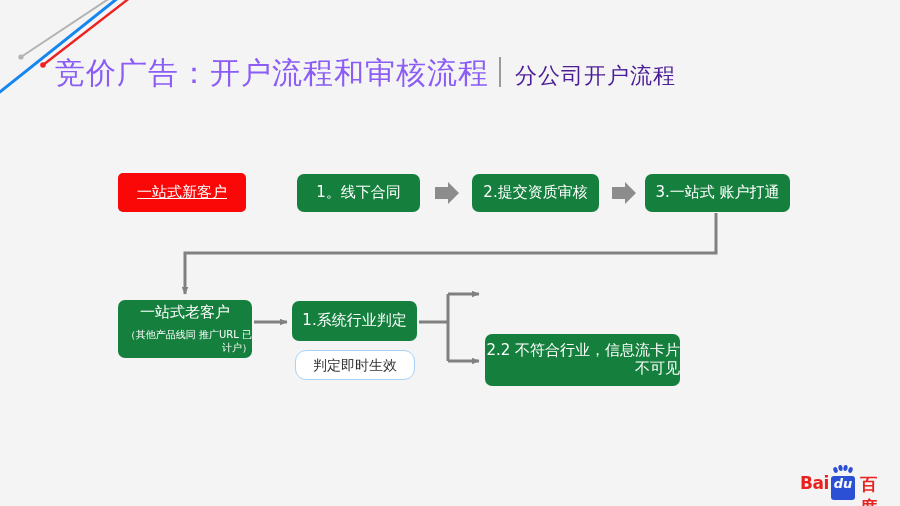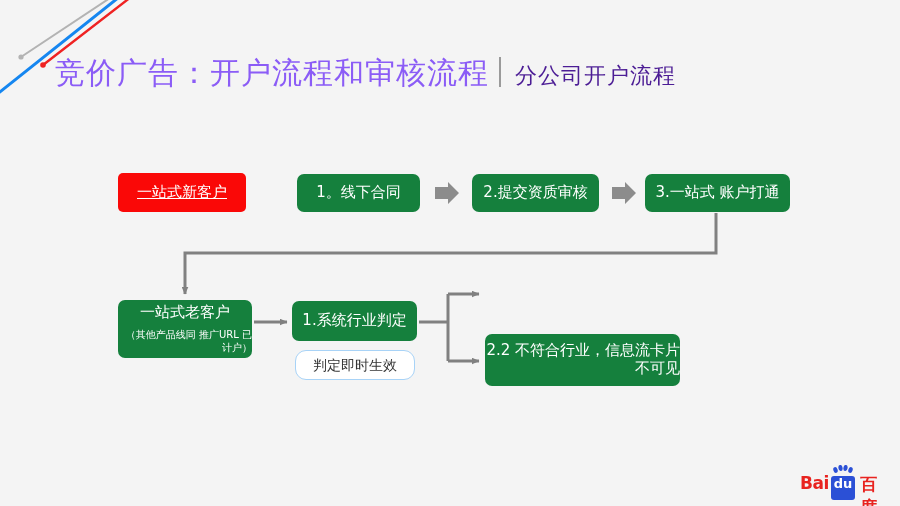--- a/index.html
+++ b/index.html
@@ -142,20 +142,21 @@
   .bd-du {
     font-family: "DejaVu Sans", "Liberation Sans", sans-serif;
     font-weight: bold;
     font-size: 13px;
     color: #ffffff;
     background: #2b50d6;
     border-radius: 3px;
     padding: 1px 3px 8px 3px;
     display: inline-block;
     line-height: 1.15;
+    font-style: italic;
   }
   .bd-paw {
     position: absolute;
     left: 1px;
     top: -8px;
     width: 22px;
     height: 9px;
   }
   .bd-cn {
     font-family: "DejaVu Sans", "Liberation Sans", sans-serif;

